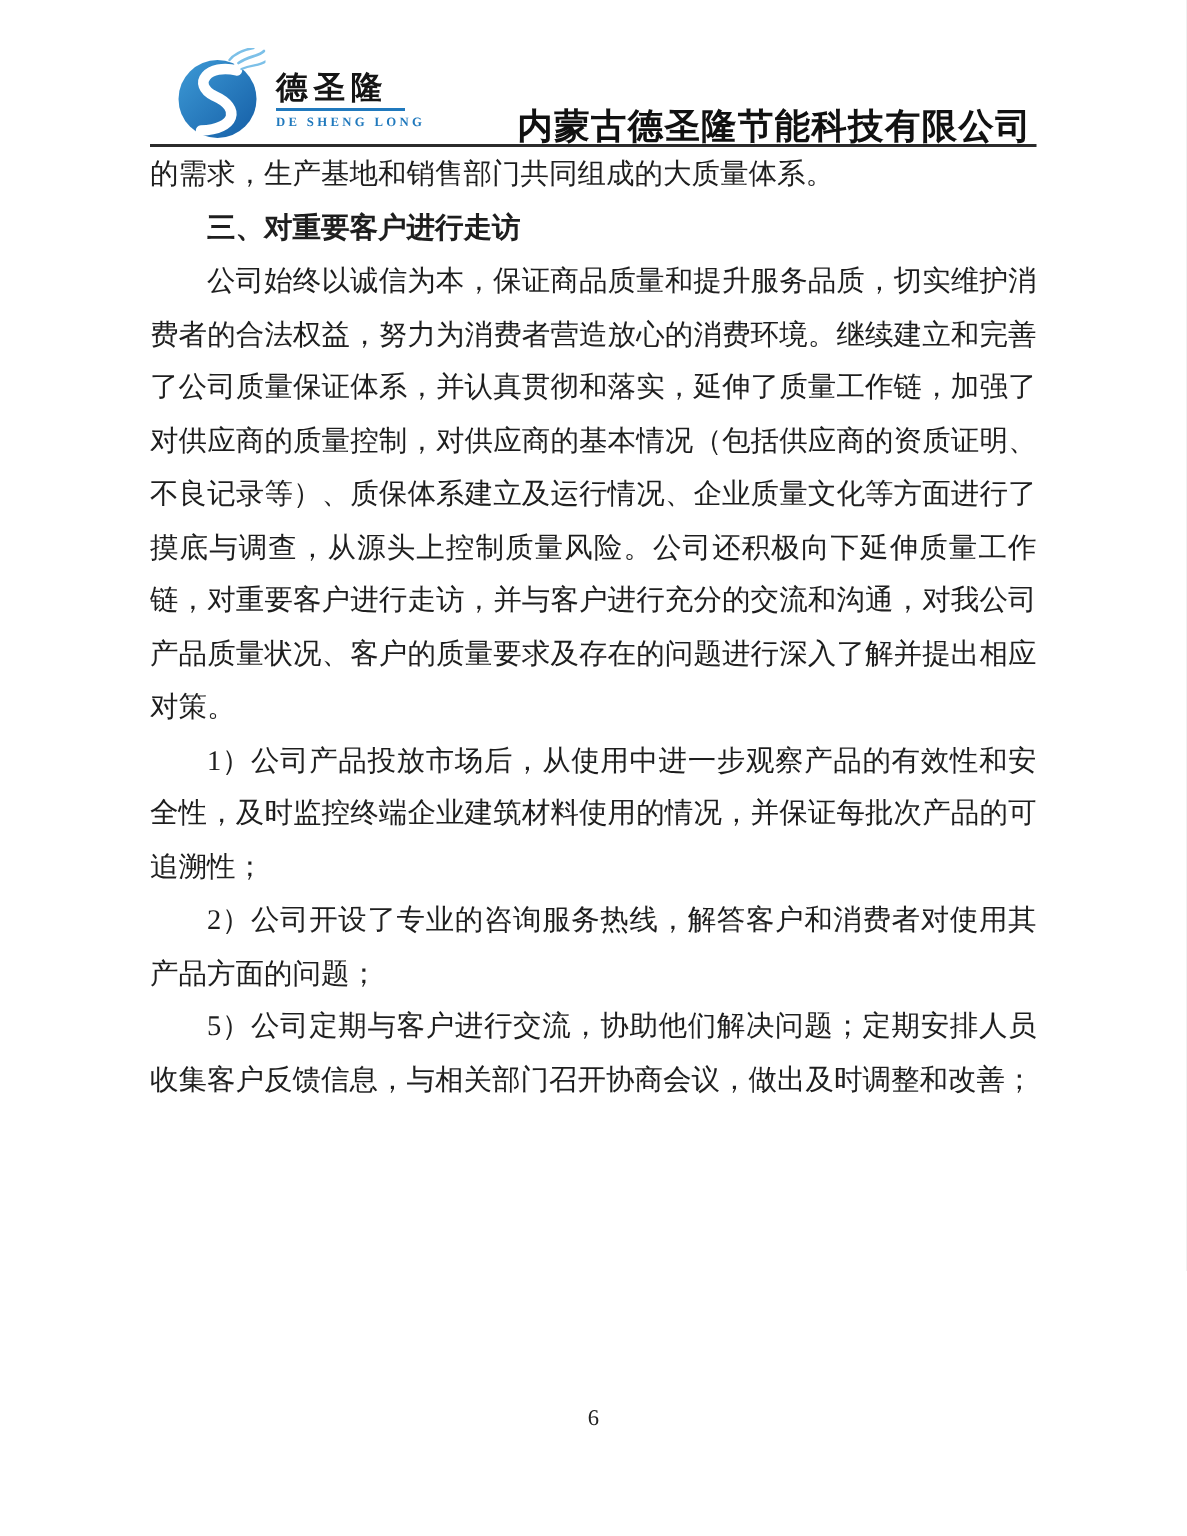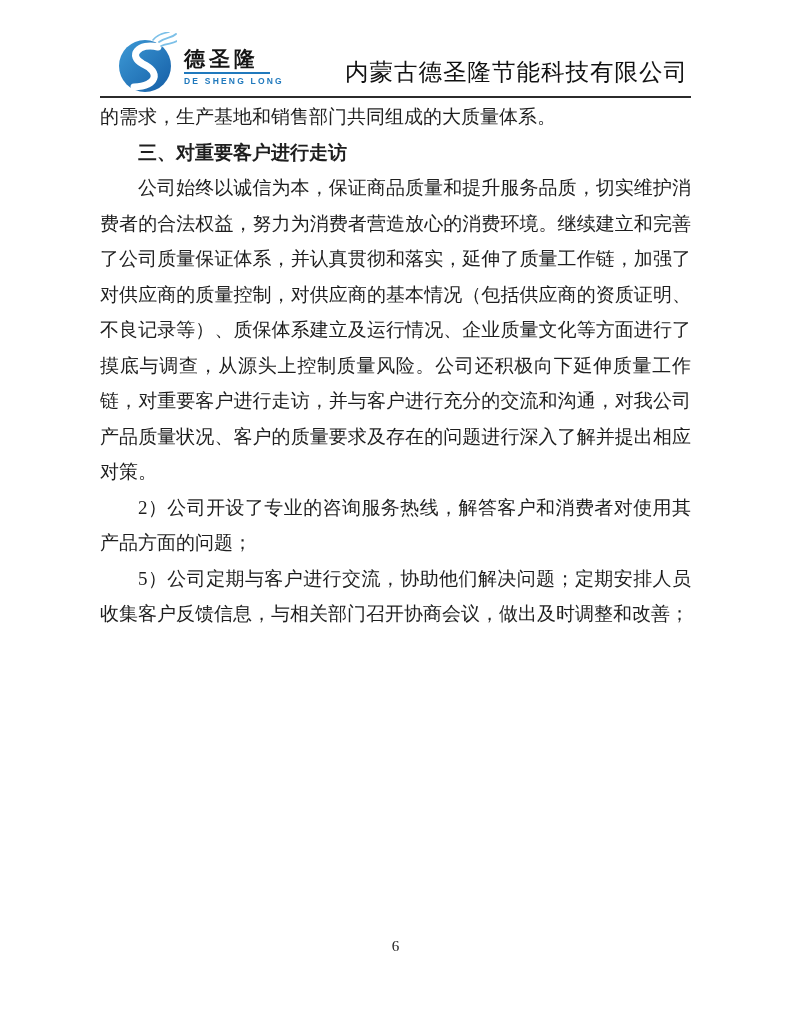--- a/index.html
+++ b/index.html
@@ -28,33 +28,33 @@
     font-family: "Liberation Sans", "DejaVu Sans", sans-serif;
     font-size: 21px;
     font-weight: bold;
     color: #151515;
     letter-spacing: 4px;
     line-height: 24px;
     white-space: nowrap;
   }
   .logo-divider { height: 2px; background: #2079bd; margin: 1px 0 2px 0; width: 86px; }
   .logo-en {
-    font-family: Liberation Sans, sans-serif;
+    font-family: Liberation Serif, serif;
     font-size: 8.5px;
     font-weight: bold;
     color: #2079bd;
     letter-spacing: 2.2px;
     white-space: nowrap;
   }
   .company-name {
     position: absolute;
     right: 103px;
-    top: 56px;
+    top: 68px;
     font-size: 23.5px;
-    font-weight: normal;
+    font-weight: bold;
     letter-spacing: 1px;
     color: #111111;
     white-space: nowrap;
     margin-left: 20px;
   }
   .header-rule {
     position: absolute;
     left: 100px;
     top: 96px;
     width: 591px;
@@ -117,19 +117,20 @@
     </div>
   </div>
 
   <div class="company-name">内蒙古德圣隆节能科技有限公司</div>
   <div class="header-rule"></div>
 
   <div class="body-text">
     <p class="para">的需求，生产基地和销售部门共同组成的大质量体系。</p>
     <p class="para indent bold">三、对重要客户进行走访</p>
     <p class="para indent">公司始终以诚信为本，保证商品质量和提升服务品质，切实维护消费者的合法权益，努力为消费者营造放心的消费环境。继续建立和完善了公司质量保证体系，并认真贯彻和落实，延伸了质量工作链，加强了对供应商的质量控制，对供应商的基本情况（包括供应商的资质证明、不良记录等）、质保体系建立及运行情况、企业质量文化等方面进行了摸底与调查，从源头上控制质量风险。公司还积极向下延伸质量工作链，对重要客户进行走访，并与客户进行充分的交流和沟通，对我公司产品质量状况、客户的质量要求及存在的问题进行深入了解并提出相应对策。</p>
+    <p class="para indent">1）公司产品投放市场后，从使用中进一步观察产品的有效性和安全性，及时监控终端企业建筑材料使用的情况，并保证每批次产品的可追溯性；</p>
     <p class="para indent">2）公司开设了专业的咨询服务热线，解答客户和消费者对使用其产品方面的问题；</p>
     <p class="para indent">5）公司定期与客户进行交流，协助他们解决问题；定期安排人员收集客户反馈信息，与相关部门召开协商会议，做出及时调整和改善；</p>
   </div>
 
   <div class="page-number">6</div>
 
 </div>
 
 </body></html>

